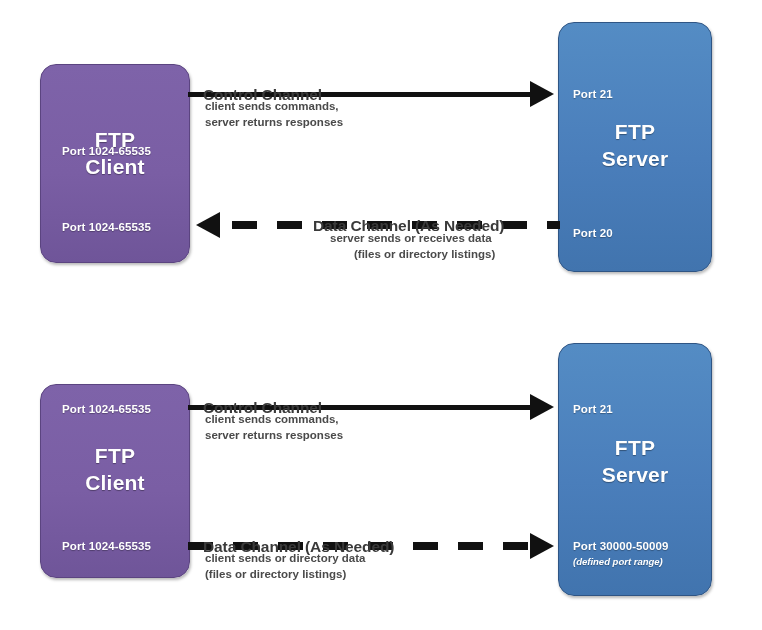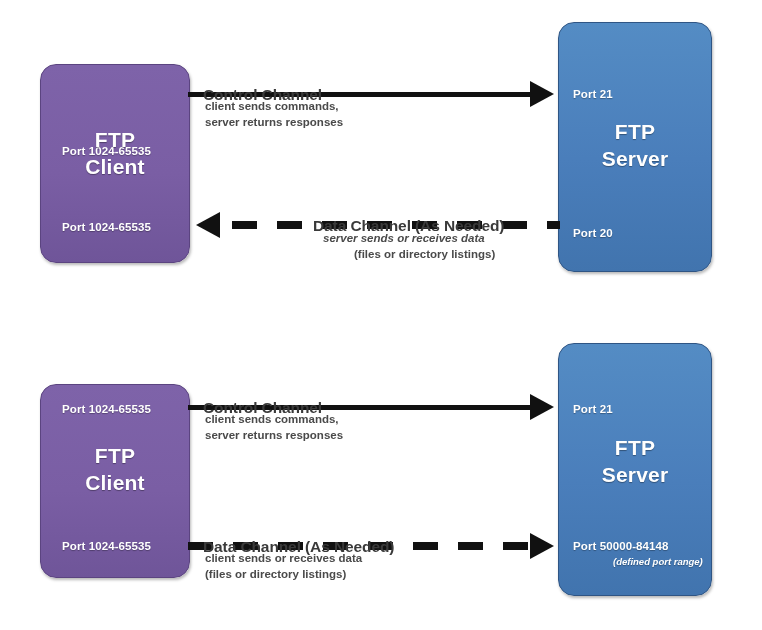--- a/index.html
+++ b/index.html
@@ -60,21 +60,20 @@
     text-shadow: 0 1px 1px rgba(0,0,0,0.3);
   }
   .port-sub {
     position: absolute;
     color: #ffffff;
     font-size: 9.5px;
     font-style: italic;
     font-weight: bold;
     white-space: nowrap;
     text-shadow: 0 1px 1px rgba(0,0,0,0.3);
-    margin-left: 40px;
   }
 
   
   .solid-line {
     position: absolute;
     height: 5px;
     background: #111111;
   }
   .dashed-line {
     position: absolute;
@@ -146,47 +145,47 @@
 
     <div class="solid-line" style="left:188px; top:92px; width:348px;"></div>
     <div class="arrow-right" style="left:530px; top:81px;"></div>
     <span class="chan-title" style="left:203px; top:66px;">Control Channel</span>
     <span class="chan-desc" style="left:205px; top:99px;">client sends commands,</span>
     <span class="chan-desc" style="left:205px; top:115px;">server returns responses</span>
 
     <div class="dashed-line" style="left:232px; top:221px; width:328px;"></div>
     <div class="arrow-left" style="left:196px; top:212px;"></div>
     <span class="chan-title" style="left:313px; top:197px;">Data Channel (As Needed)</span>
-    <span class="chan-desc right" style="left:323px; top:231px;font-style:italic;">server sends or receives data</span>
+    <span class="chan-desc right" style="left:330px; top:231px;">server sends or receives data</span>
     <span class="chan-desc right" style="left:354px; top:247px;">(files or directory listings)</span>
   </div>
 
   <div>
 
     <div class="node client" style="left:40px; top:384px; width:150px; height:194px;">
       <span class="port-label" style="left:21px; top:18px;">Port 1024-65535</span>
       <span class="node-title" style="top:58px;">FTP</span>
       <span class="node-title" style="top:85px;">Client</span>
       <span class="port-label" style="left:21px; top:155px;">Port 1024-65535</span>
     </div>
 
     <div class="node server" style="left:558px; top:343px; width:154px; height:253px;">
       <span class="port-label" style="left:14px; top:59px;">Port 21</span>
       <span class="node-title" style="top:91px;">FTP</span>
       <span class="node-title" style="top:118px;">Server</span>
-      <span class="port-label" style="left:14px; top:196px;">Port 50000-84148</span>
+      <span class="port-label" style="left:14px; top:196px;">Port 30000-50009</span>
       <span class="port-sub" style="left:14px; top:212px;">(defined port range)</span>
     </div>
 
     <div class="solid-line" style="left:188px; top:405px; width:348px;"></div>
     <div class="arrow-right" style="left:530px; top:394px;"></div>
     <span class="chan-title" style="left:203px; top:379px;">Control Channel</span>
     <span class="chan-desc" style="left:205px; top:412px;">client sends commands,</span>
     <span class="chan-desc" style="left:205px; top:428px;">server returns responses</span>
 
     <div class="dashed-line" style="left:188px; top:542px; width:348px;"></div>
     <div class="arrow-right" style="left:530px; top:533px;"></div>
     <span class="chan-title" style="left:203px; top:518px;">Data Channel (As Needed)</span>
-    <span class="chan-desc" style="left:205px; top:551px;">client sends or receives data</span>
+    <span class="chan-desc" style="left:205px; top:551px;">client sends or directory data</span>
     <span class="chan-desc" style="left:205px; top:567px;">(files or directory listings)</span>
   </div>
 
 </div>
 
 </body></html>

